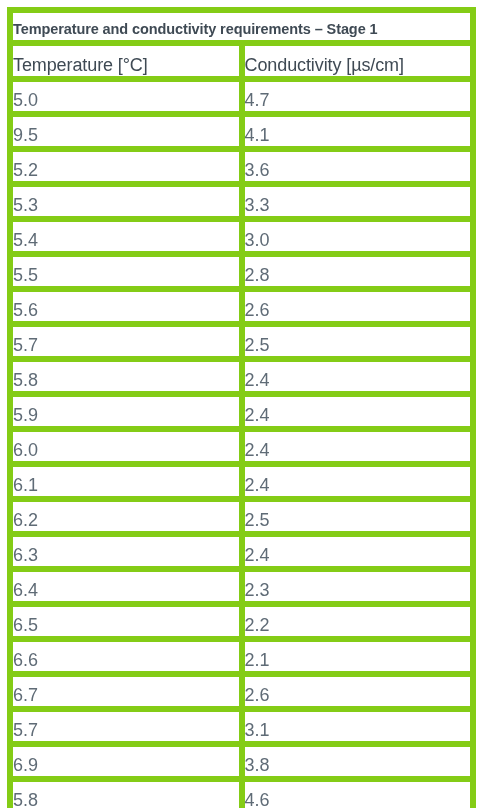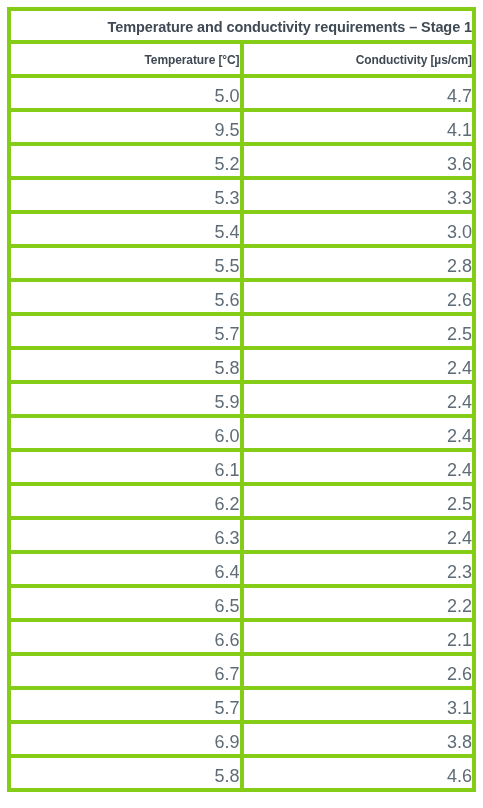--- a/index.html
+++ b/index.html
@@ -22,42 +22,42 @@
   }
 
   table.data-table {
     width: 469px;
     border-collapse: collapse;
     table-layout: fixed;
   }
 
   table.data-table td,
   table.data-table th {
-    border: 4px solid #84cc16;
+    border: 6px solid #84cc16;
     padding: 0;
-    text-align: right;
+    text-align: left;
     vertical-align: top;
   }
 
   
   .title-cell {
     height: 33px;
     font-size: 14.5px;
     font-weight: bold;
     color: #3f4a54;
     letter-spacing: -0.1px;
     padding-top: 8px !important;
     box-sizing: border-box;
   }
 
   
   .col-head {
     height: 34px;
-    font-size: 12px;
-    font-weight: bold;
+    font-size: 18px;
+    font-weight: normal;
     color: #3f4a54;
     letter-spacing: -0.1px;
     padding-top: 9px !important;
     box-sizing: border-box;
   }
 
   
   .data-cell {
     height: 34px;
     font-size: 18px;

